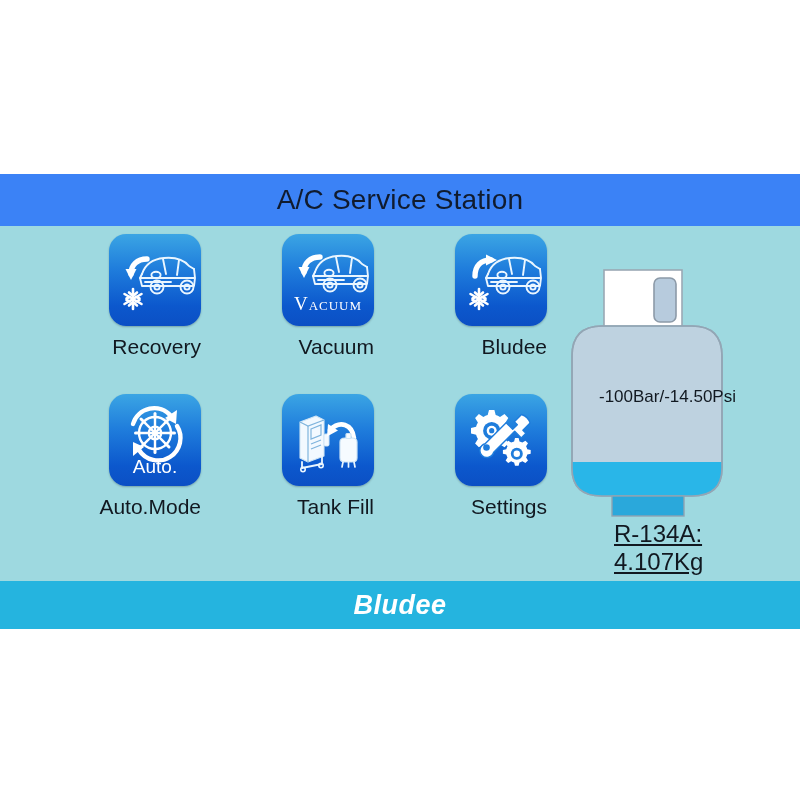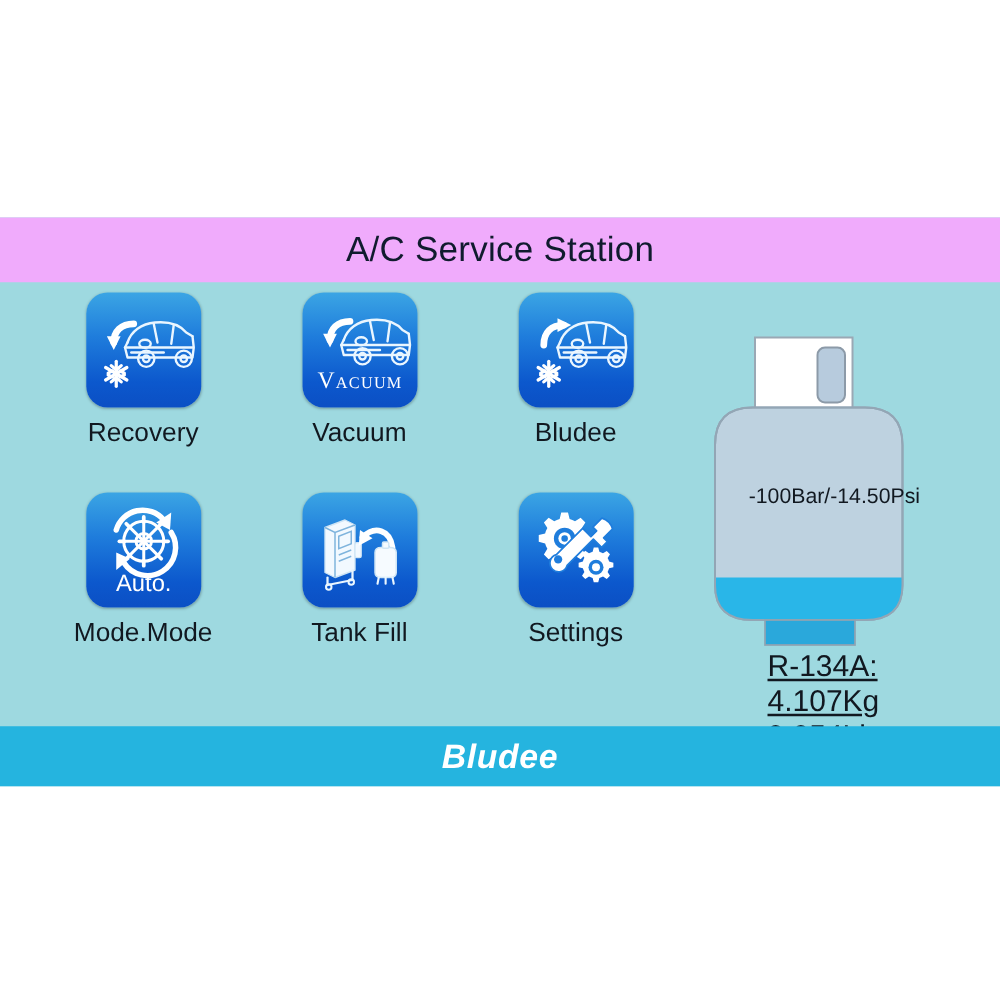--- a/index.html
+++ b/index.html
@@ -34,21 +34,21 @@
     background: #9ed9e0;
   }
 
   
   #header {
     position: absolute;
     left: 0;
     top: 0;
     width: 800px;
     height: 52px;
-    background: #f0abfc;
+    background: #3b82f6;
     display: flex;
     align-items: center;
     justify-content: center;
   }
   #header-title {
     font-size: 28px;
     color: #101b2e;
     letter-spacing: 0.2px;
     white-space: nowrap;
   }
@@ -72,21 +72,21 @@
     height: 340px;
   }
   .grid-row {
     display: flex;
     height: 160px;
   }
   .grid-cell {
     width: 173px;
     display: flex;
     flex-direction: column;
-    align-items: center;
+    align-items: flex-end;
   }
   .btn {
     width: 92px;
     height: 92px;
     border-radius: 17px;
     background: linear-gradient(180deg, #3ba5e4 0%, #1f7ddc 38%, #0c58cd 78%, #0b4fc4 100%);
     box-shadow: 0 1px 2px rgba(0,0,0,0.25);
     position: relative;
     overflow: hidden;
   }
@@ -304,21 +304,21 @@
                   <line x1="26.5" y1="39" x2="30.5" y2="39"></line>
                   <line x1="61.5" y1="39" x2="65.5" y2="39"></line>
                   <line x1="32" y1="25" x2="34.8" y2="27.8"></line>
                   <line x1="57.2" y1="50.2" x2="60" y2="53"></line>
                   <line x1="60" y1="25" x2="57.2" y2="27.8"></line>
                   <line x1="34.8" y1="50.2" x2="32" y2="53"></line>
                 </g>
                 <text x="46" y="79" text-anchor="middle" fill="#ffffff" font-family="Liberation Sans, sans-serif" font-size="19">Auto.</text>
               </svg>
             </div>
-            <div class="cell-label">Mode.Mode</div>
+            <div class="cell-label">Auto.Mode</div>
           </div>
 
           <div class="grid-cell">
             <div class="btn">
               <svg width="92" height="92" viewBox="0 0 92 92">
 
                 <g fill="#f2f9ff" stroke="#cfe5f5" stroke-width="1.1" stroke-linejoin="round">
                   <path d="M18 28 L34 22 L42 26 L42 62 L26 68 L18 64 Z"></path>
                 </g>
                 <g fill="none" stroke="#7fb4dd" stroke-width="1.2">

